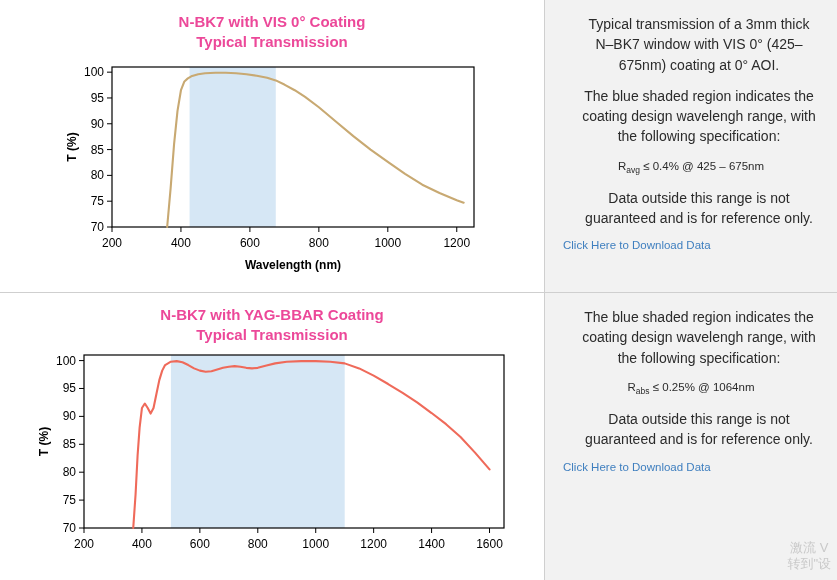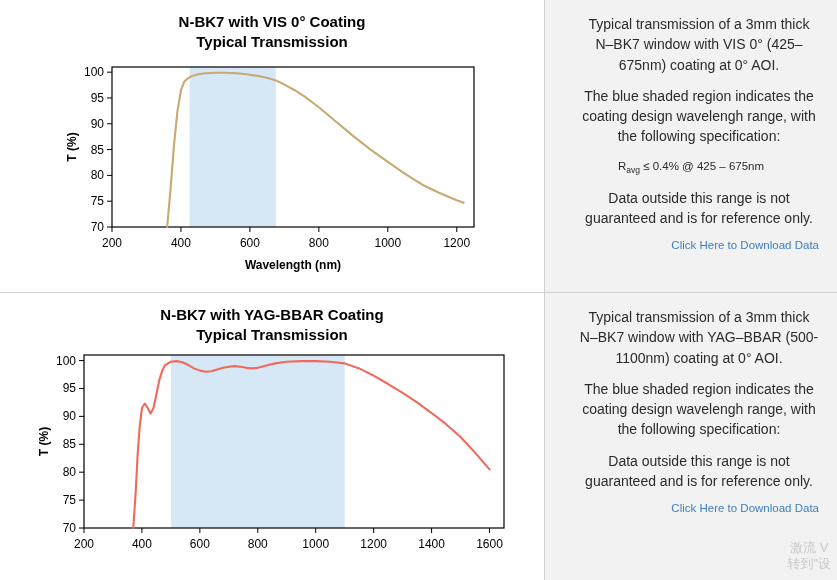--- a/index.html
+++ b/index.html
@@ -39,21 +39,21 @@
     background: #f2f2f2;
     box-sizing: border-box;
     padding: 14px 18px 10px 18px;
     position: relative;
   }
 
   .chart-title {
     text-align: center;
     font-weight: bold;
     font-size: 15px;
-    color: #000000;
+    color: #ec4899;
     line-height: 1.35;
     margin: 0;
     padding-top: 12px;
   }
   .chart-title .line2 { display: block; }
 
   .plot-wrap {
     position: absolute;
     left: 0;
     top: 0;
@@ -89,21 +89,21 @@
     font-size: 11.5px;
     color: #2b2b2b;
     text-align: center;
     line-height: 1.5;
     margin: 0;
   }
   .spec-block { margin: 6px 0 11px 0; }
   sub { font-size: 8.5px; }
   .dl-link {
     display: block;
-    text-align: right;
+    text-align: left;
     font-size: 11.5px;
     color: #3f7fbf;
     text-decoration: none;
     margin-top: 4px;
   }
 
   .watermark {
     position: absolute;
     right: 6px;
     bottom: 8px;
@@ -212,23 +212,23 @@
             <line x1="431.58620689655174" y1="183" x2="431.58620689655174" y2="188" stroke="#000" stroke-width="1"></line>
             <text x="431.58620689655174" y="203" text-anchor="middle" class="tick-text">1400</text>
             <line x1="489.51724137931035" y1="183" x2="489.51724137931035" y2="188" stroke="#000" stroke-width="1"></line>
             <text x="489.51724137931035" y="203" text-anchor="middle" class="tick-text">1600</text>
             <text x="0" y="0" class="axis-label-y" text-anchor="middle" transform="translate(48,96.5) rotate(-90)">T (%)</text>
             <path d="M133.24,183.00L135.56,149.52L137.59,110.45L139.61,82.55L141.93,63.02L144.83,58.55L147.72,63.02L150.62,68.60L153.52,63.02L156.41,49.06L159.31,35.11L162.21,25.63L165.10,20.05L170.90,16.70L176.69,16.14L182.48,17.25L188.28,20.05L194.07,23.39L199.86,25.63L205.66,26.74L211.45,26.18L217.24,24.51L223.03,22.84L228.83,21.72L234.62,21.16L240.41,21.72L246.21,22.84L252.00,23.39L257.79,22.84L266.48,20.60L275.17,18.37L286.76,16.70L301.24,16.14L315.72,16.14L330.21,16.70L344.69,18.37L359.17,23.39L373.66,30.65L388.14,39.02L402.62,47.95L417.10,57.44L431.59,68.04L446.07,79.20L460.55,92.04L475.03,107.66L489.52,124.40" fill="none" stroke="#ef6a5a" stroke-width="2.1" stroke-linejoin="round" stroke-linecap="round"></path>
           </svg>
       </div>
     </div>
     <div class="text-cell">
-      <p class="desc-p">Typical transmission of a 3mm thick N–BK7 window with YAG–BBAR (500-1100nm) coating at 0° AOI.</p>
       <p class="desc-p">The blue shaded region indicates the coating design wavelengh range, with the following specification:</p>
       <div class="spec-block">
+        <p class="spec-line"><span>R</span><sub>abs</sub><span> ≤ 0.25% @ 1064nm</span></p>
       </div>
       <p class="desc-p">Data outside this range is not guaranteed and is for reference only.</p>
       <a href="#" class="dl-link">Click Here to Download Data</a>
       <div class="watermark">
         <div>激流 V</div>
         <div>转到"设</div>
       </div>
     </div>
   </div>
 

